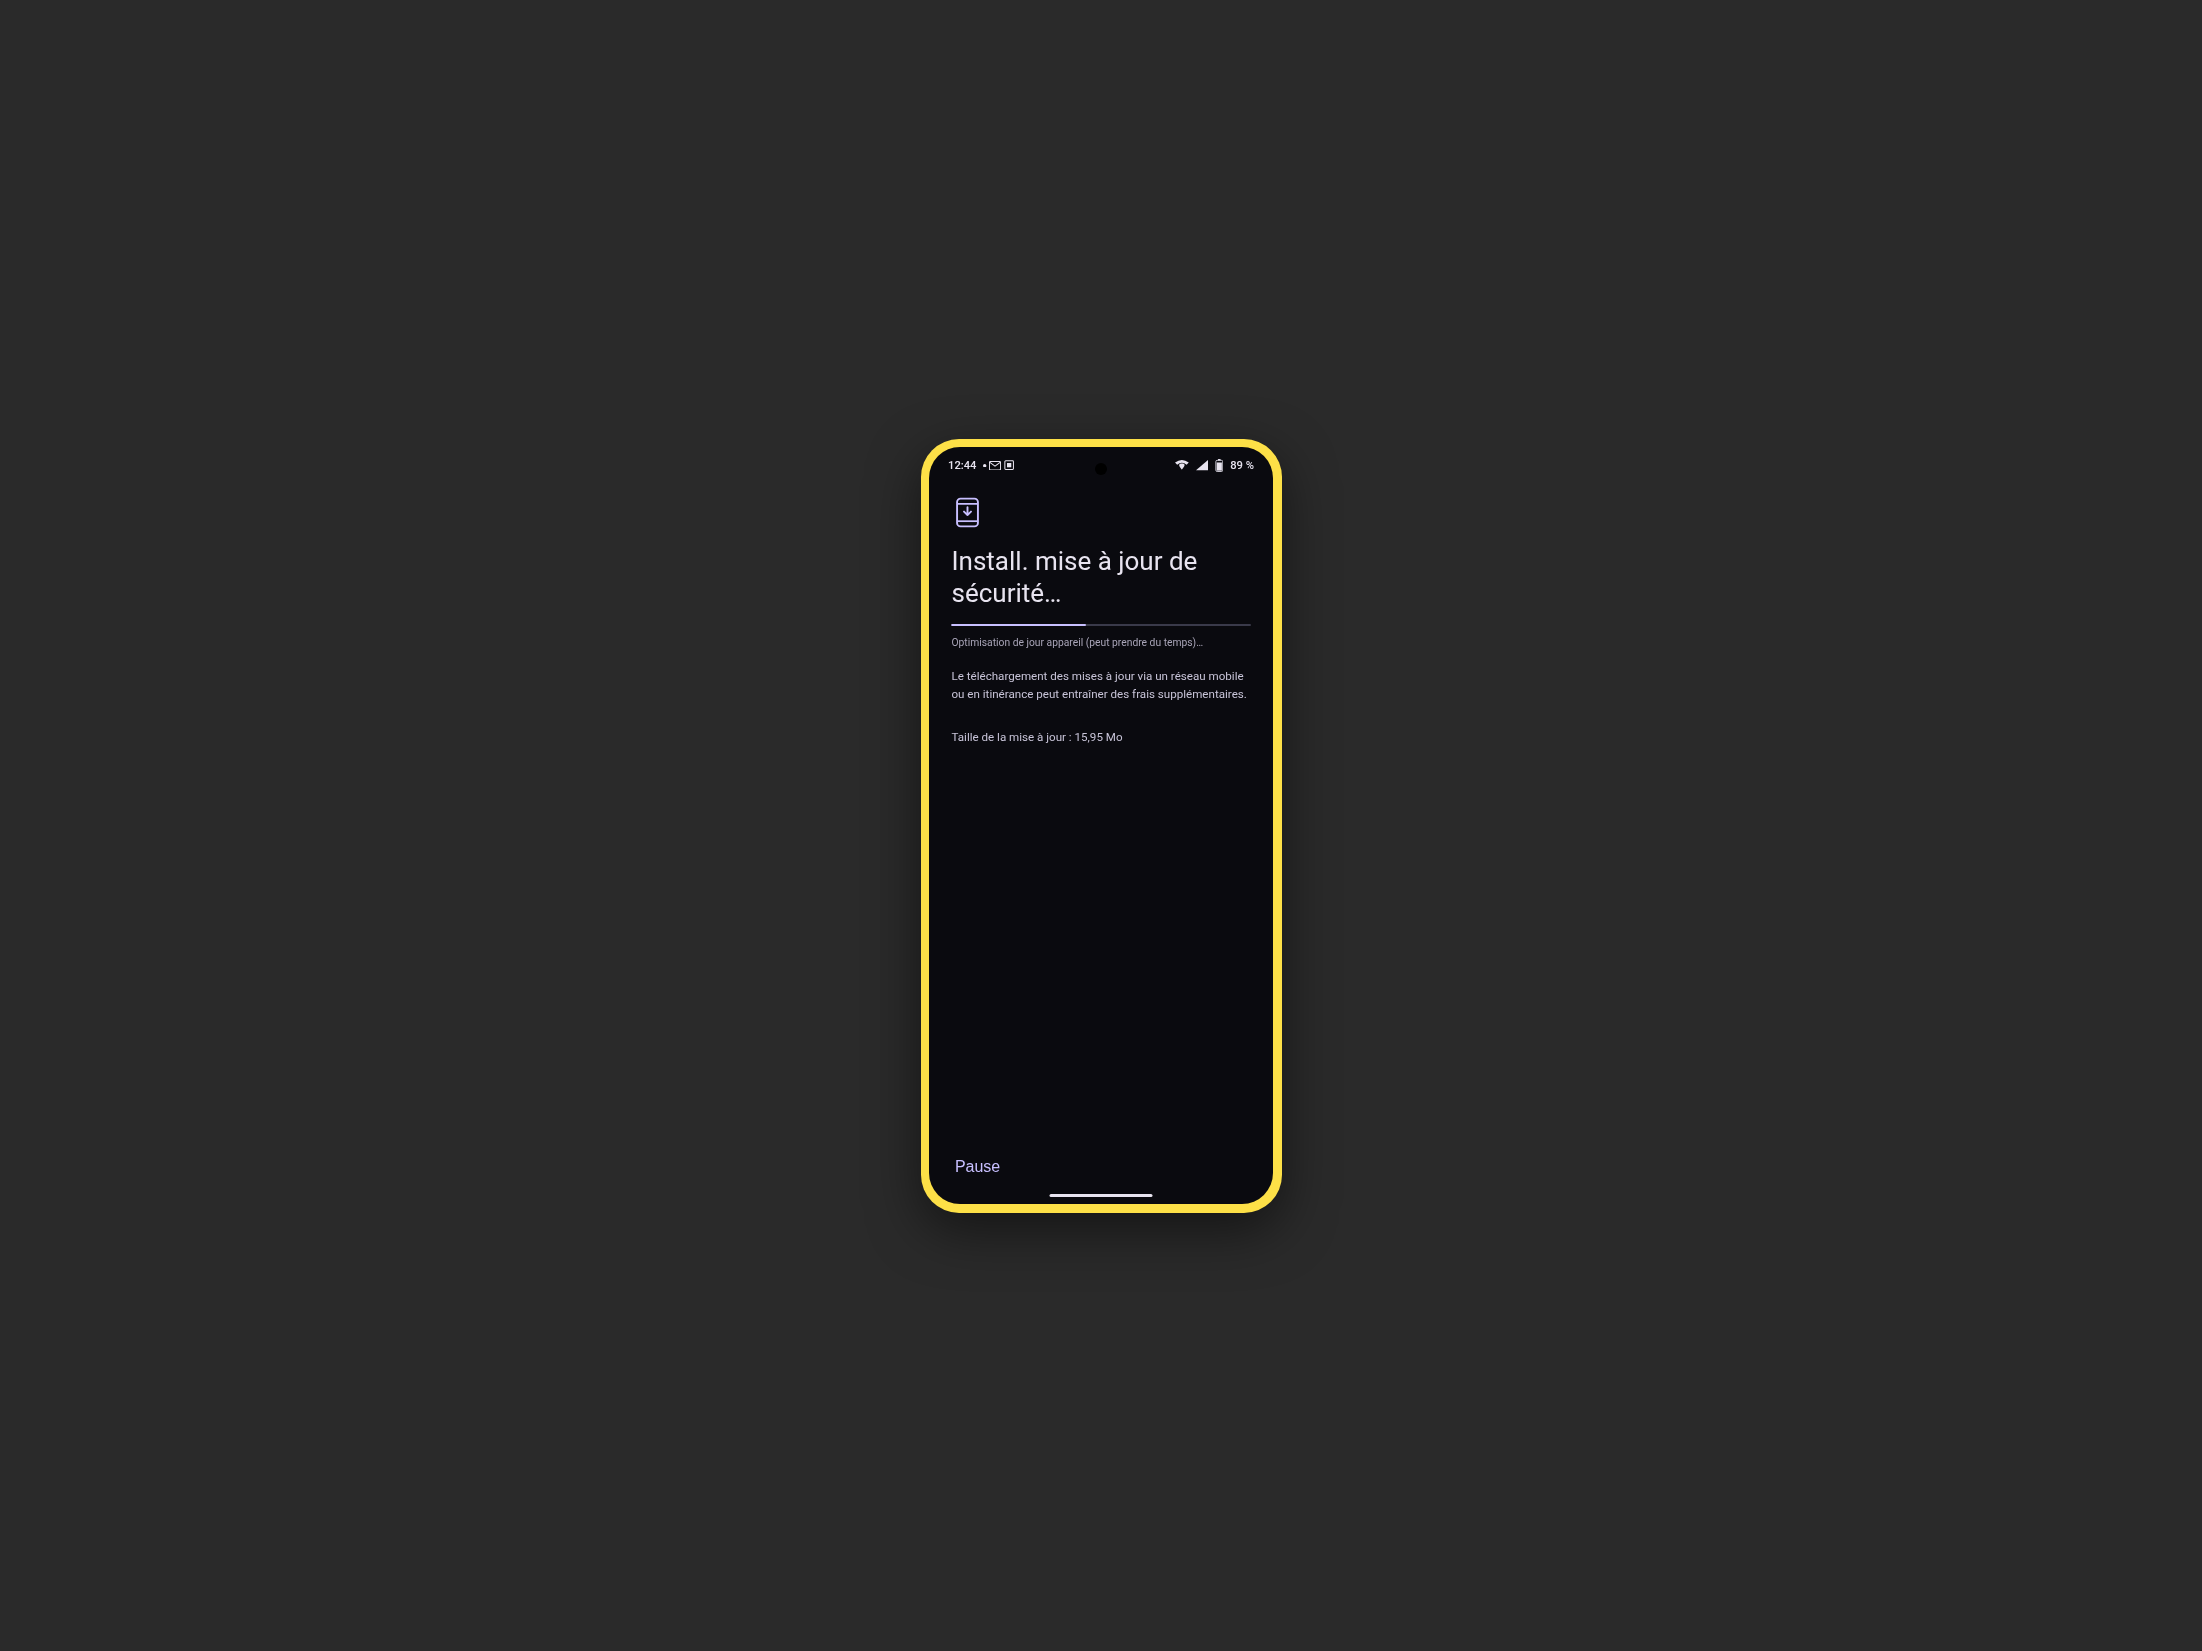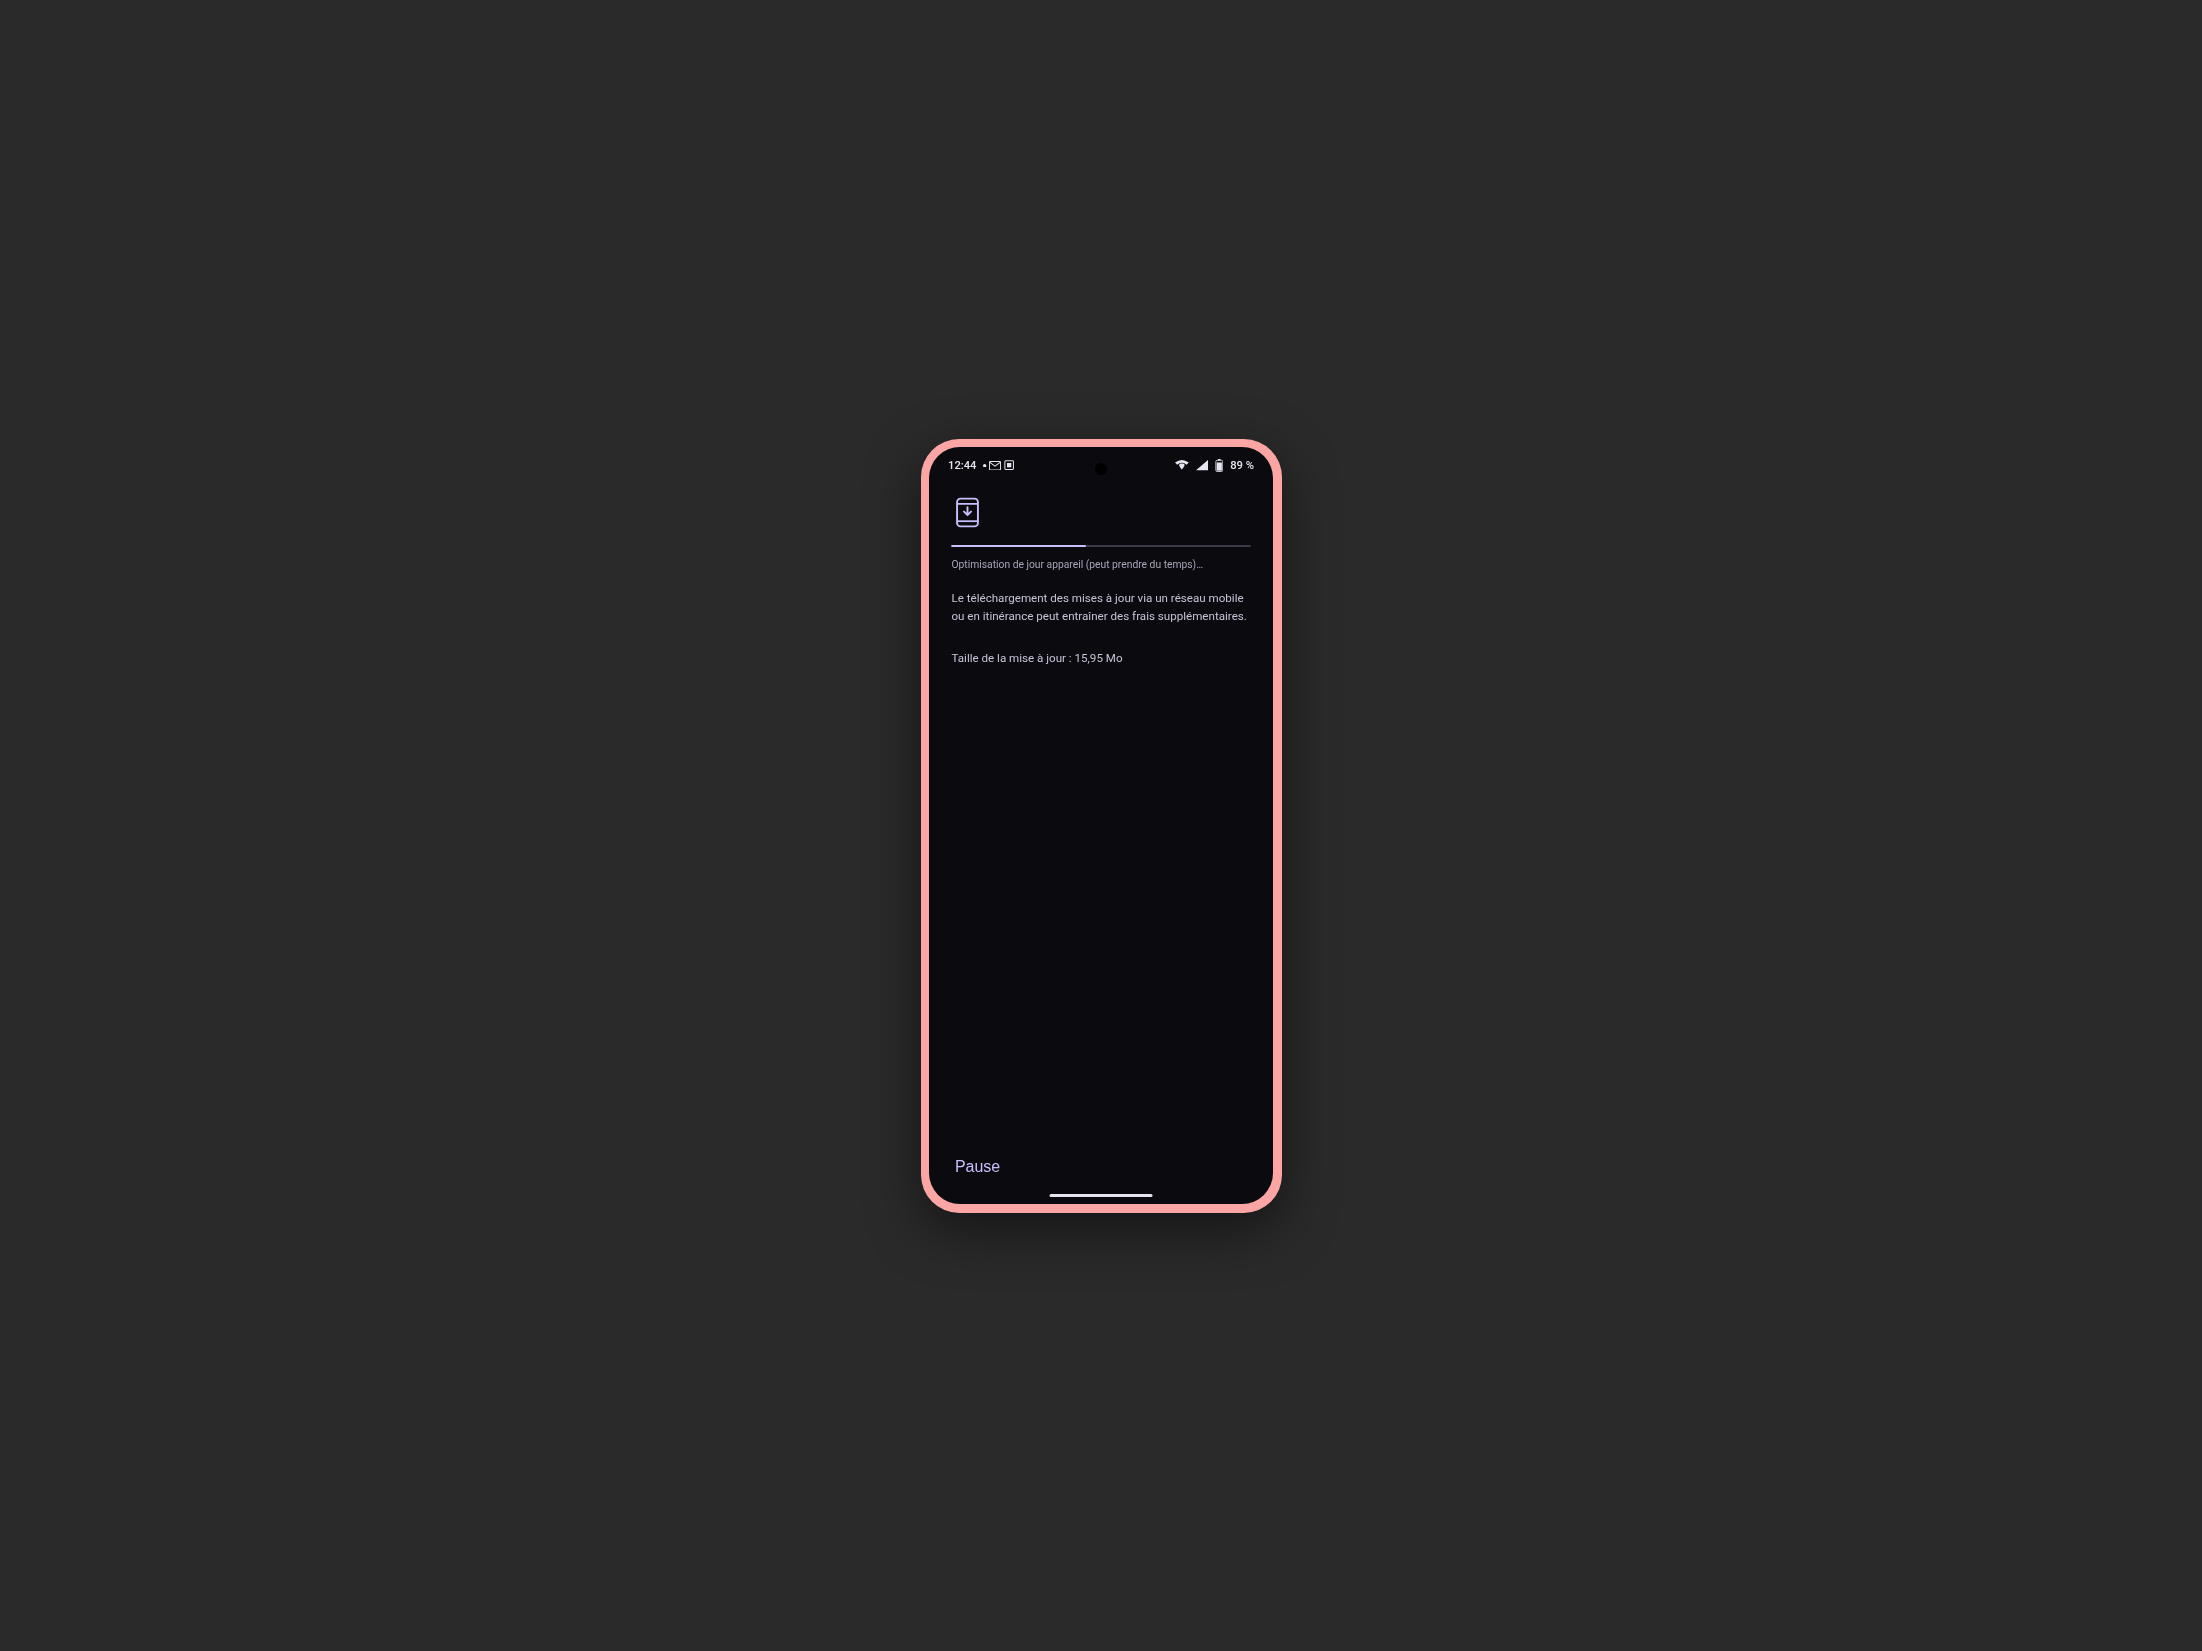--- a/index.html
+++ b/index.html
@@ -7,21 +7,21 @@
   body {
     background: #2a2a2a;
     display: flex;
     align-items: center;
     justify-content: center;
     font-family: 'Roboto', -apple-system, BlinkMacSystemFont, sans-serif;
   }
   .phone {
     width: 361px;
     height: 774px;
-    background: #fca5a5;
+    background: #fde047;
     border-radius: 38px;
     padding: 8.6px;
     box-shadow: 0 17px 52px rgba(0,0,0,0.5);
     position: relative;
   }
   .screen {
     width: 100%;
     height: 100%;
     background: #0a0a0f;
     border-radius: 31px;
@@ -184,20 +184,21 @@
     <div class="content">
       <div class="app-icon">
         <svg width="33" height="33" viewBox="0 0 38 38">
           <rect x="7" y="3" width="24" height="32" rx="4" fill="none" stroke="#c8bfff" stroke-width="2.2"></rect>
           <line x1="7" y1="9" x2="31" y2="9" stroke="#c8bfff" stroke-width="2"></line>
           <line x1="7" y1="29" x2="31" y2="29" stroke="#c8bfff" stroke-width="2"></line>
           <path d="M19 13 L19 22 M15 18 L19 22 L23 18" fill="none" stroke="#c8bfff" stroke-width="2.2" stroke-linecap="round" stroke-linejoin="round"></path>
         </svg>
       </div>
 
+      <h1 class="title">Install. mise à jour de sécurité…</h1>
 
       <div class="progress-track">
         <div class="progress-fill" style="width: 45%;"></div>
       </div>
 
       <div class="status-text">Optimisation de jour appareil (peut prendre du temps)…</div>
 
 
       <p class="body-text">Le téléchargement des mises à jour via un réseau mobile ou en itinérance peut entraîner des frais supplémentaires.</p>
 

